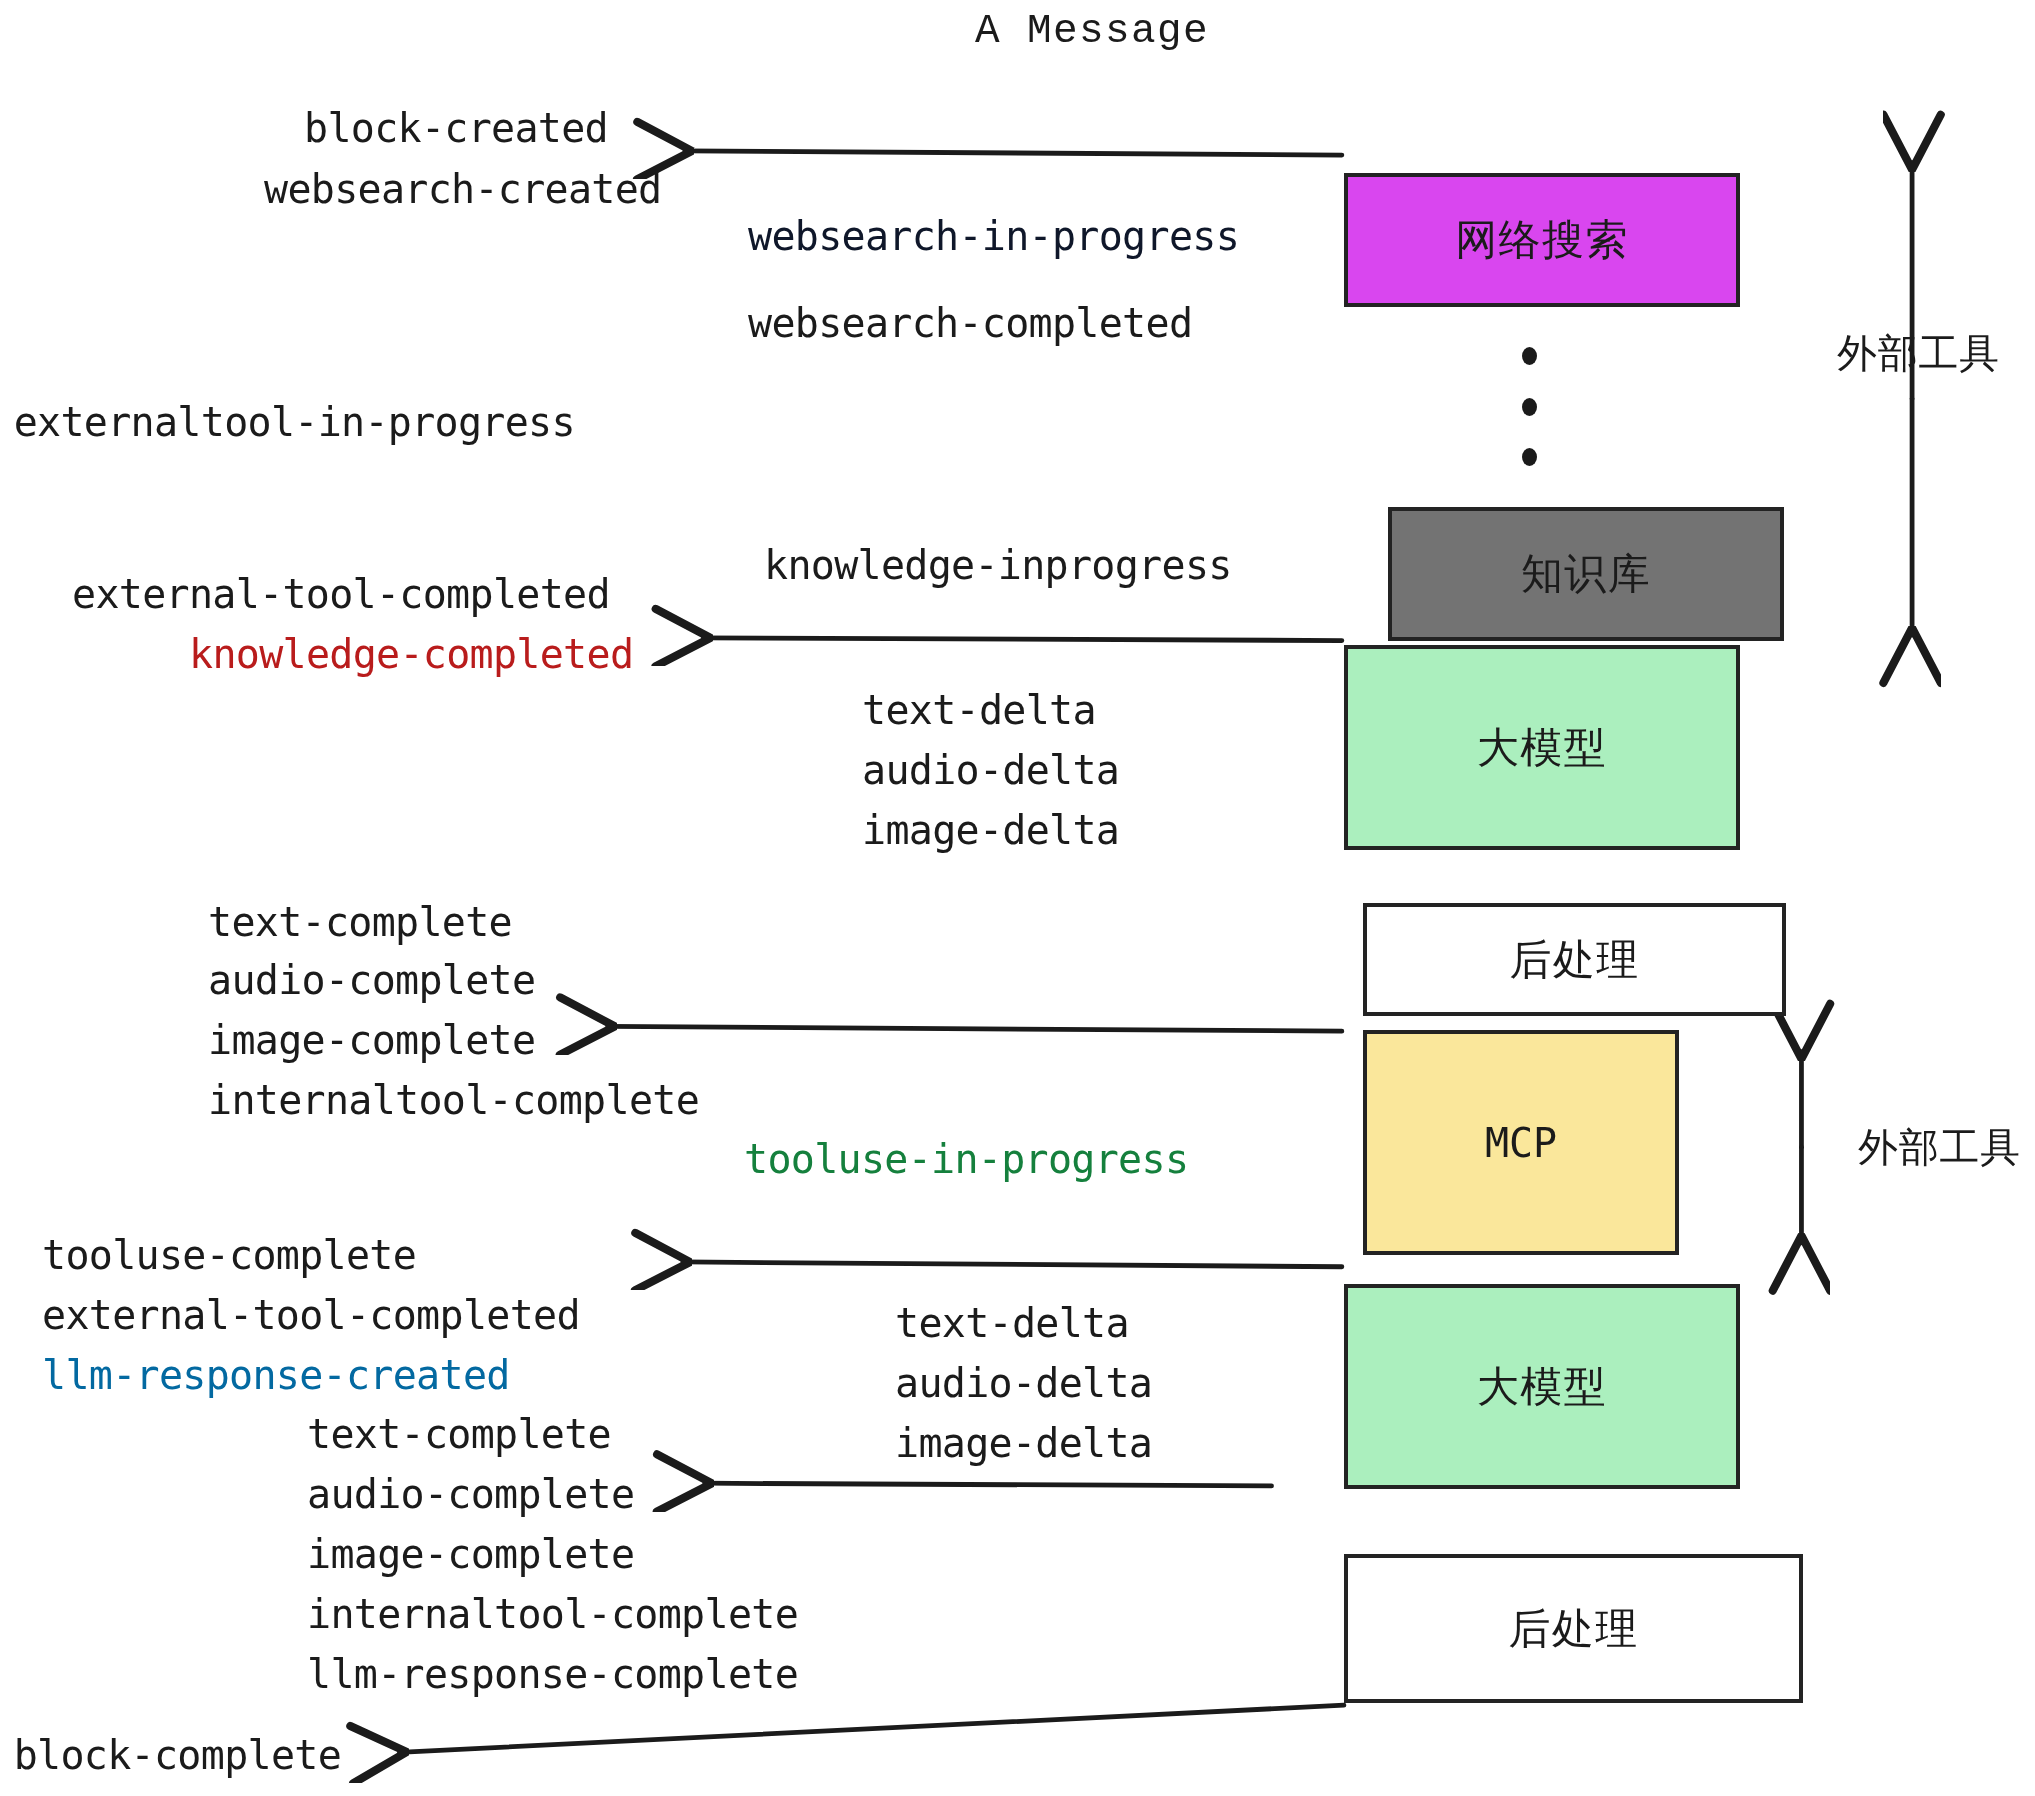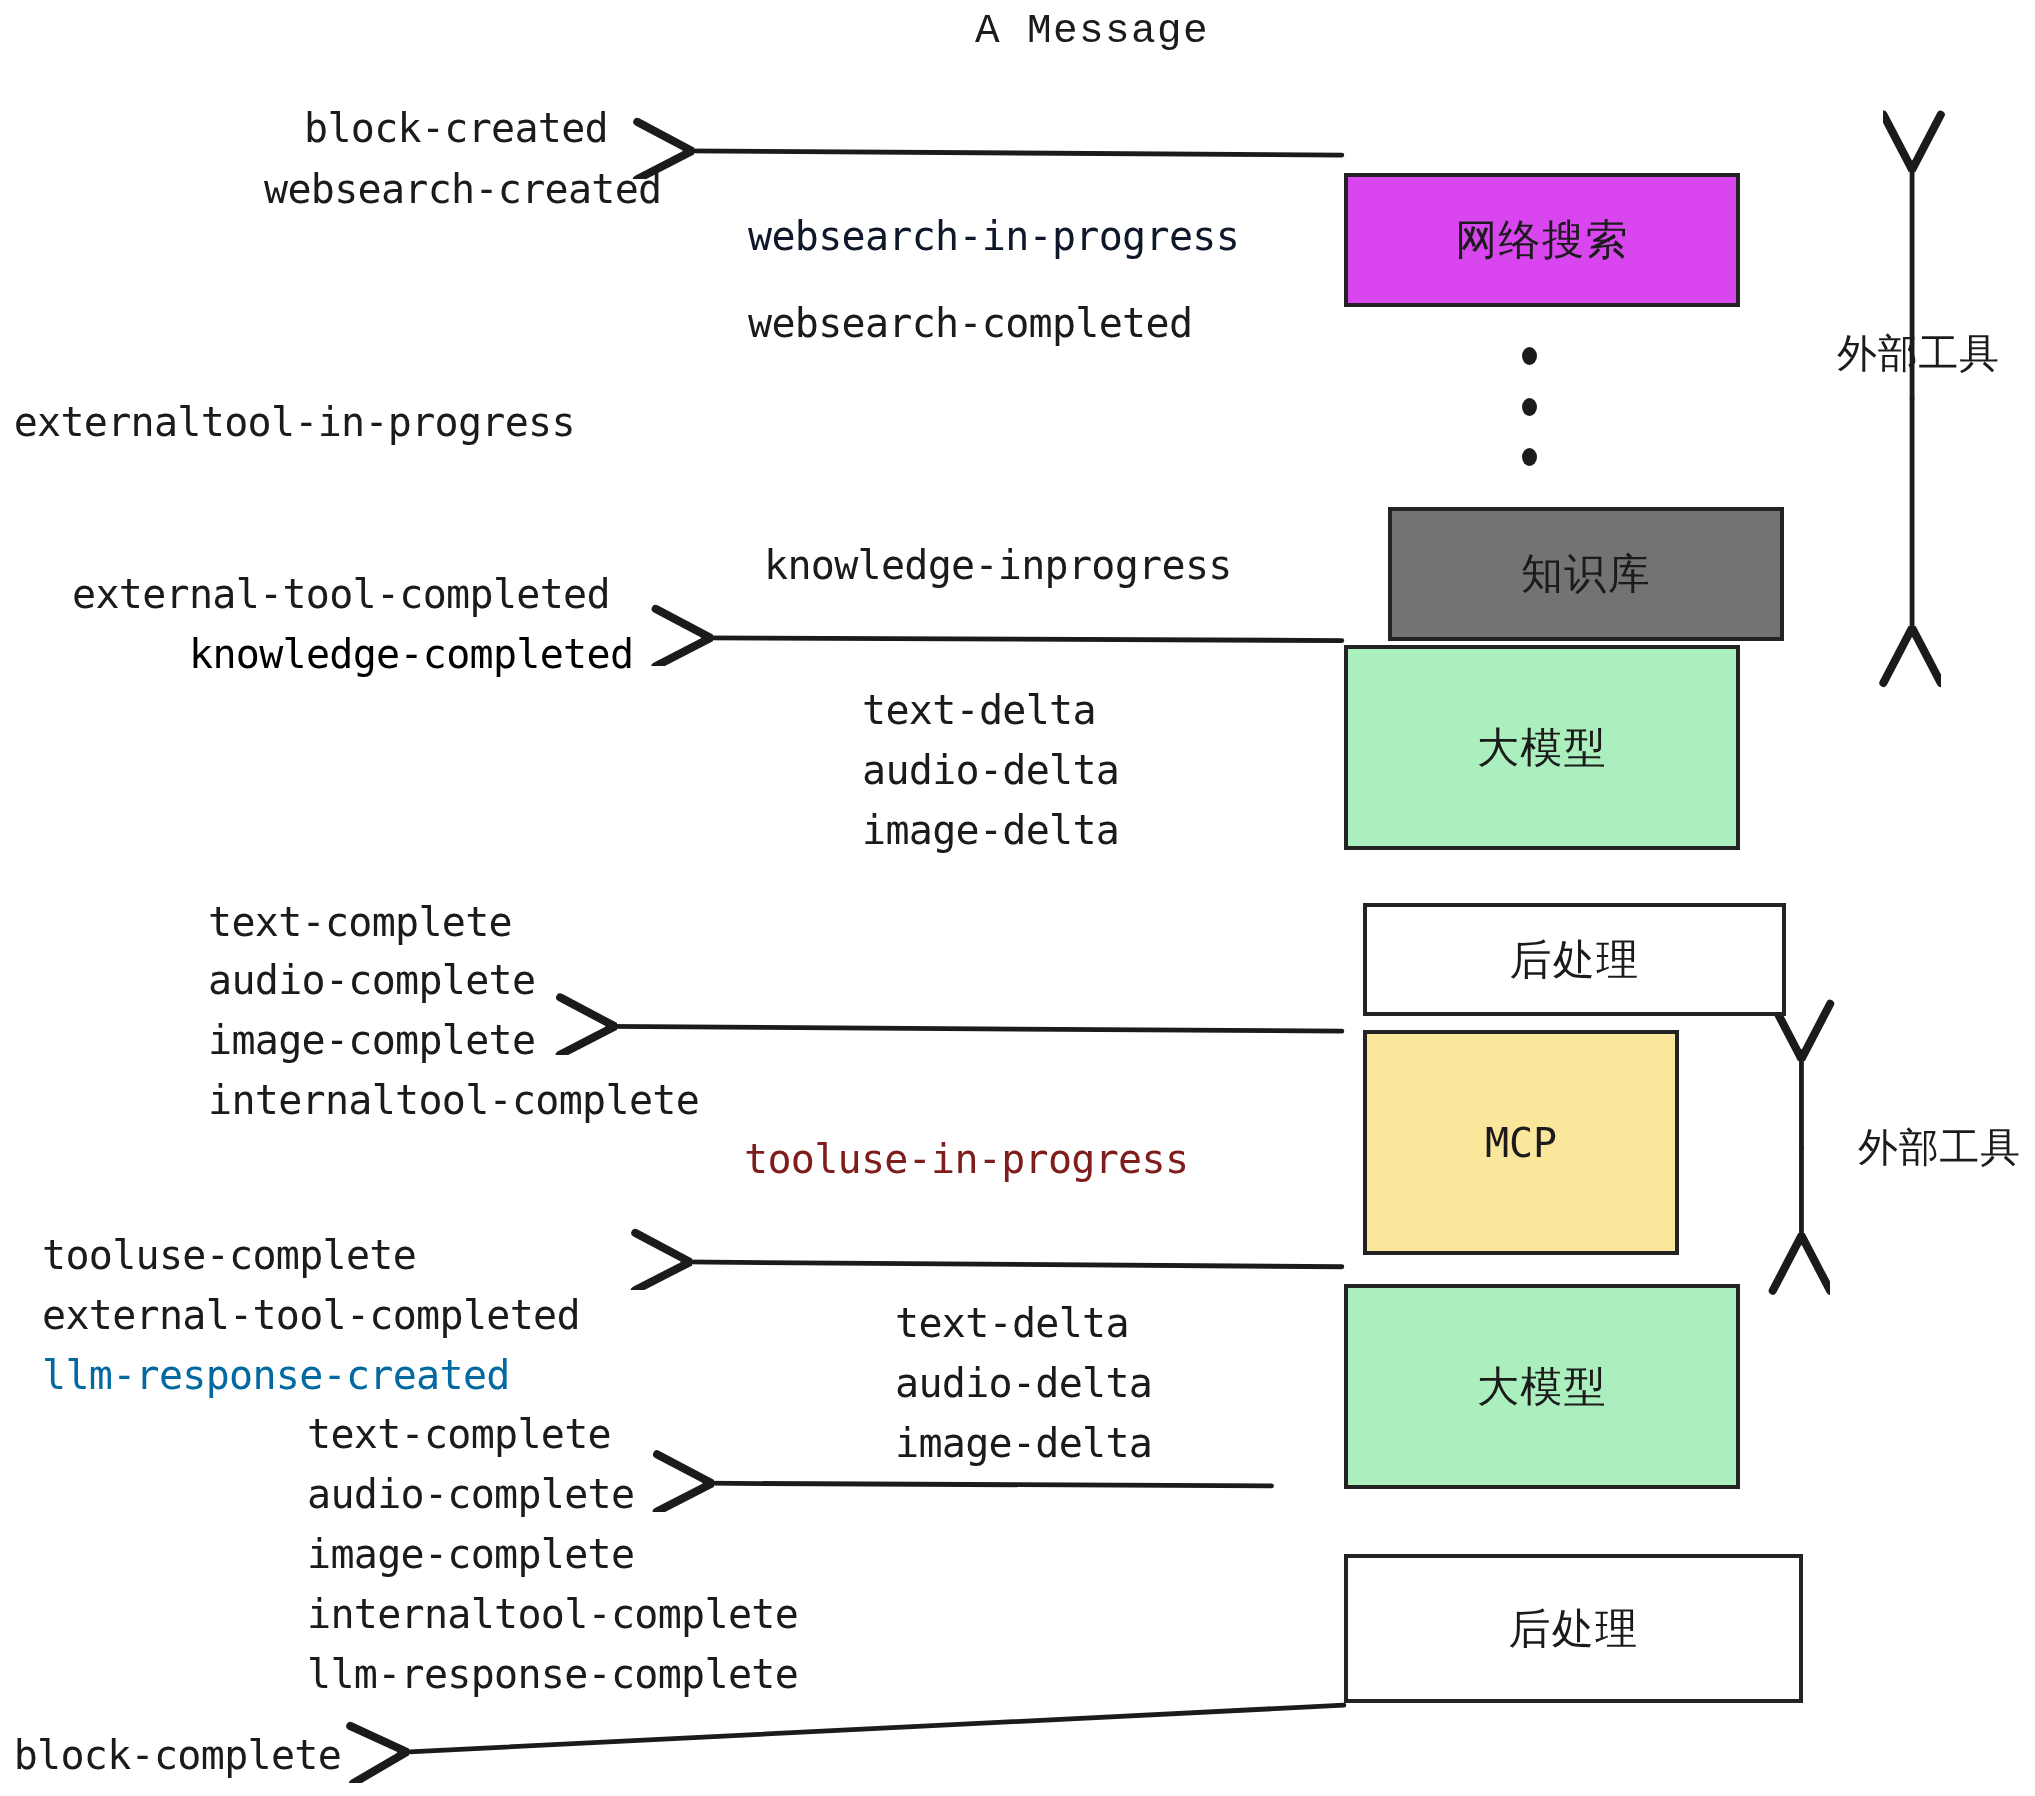--- a/index.html
+++ b/index.html
@@ -137,29 +137,29 @@
     </div>
 
   <div id="event-layer">
       <div class="evt" style="left: 304px; top: 108px; color: rgb(27, 27, 27);">block-created</div>
       <div class="evt" style="left: 264px; top: 169px; color: rgb(27, 27, 27);">websearch-created</div>
       <div class="evt" style="left: 748px; top: 216px; color: #0f172a;">websearch-in-progress</div>
       <div class="evt" style="left: 748px; top: 303px; color: rgb(27, 27, 27);">websearch-completed</div>
       <div class="evt" style="left: 13.7px; top: 402px; color: rgb(27, 27, 27);">externaltool-in-progress</div>
       <div class="evt" style="left: 764px; top: 545px; color: rgb(27, 27, 27);">knowledge-inprogress</div>
       <div class="evt" style="left: 72px; top: 574px; color: rgb(27, 27, 27);">external-tool-completed</div>
-      <div class="evt" style="left: 189px; top: 634px; color: #000000; text-align: center;">knowledge-completed</div>
+      <div class="evt" style="left: 189px; top: 634px; color: #b91c1c; text-align: center;">knowledge-completed</div>
       <div class="evt" style="left: 862px; top: 690px; color: rgb(27, 27, 27);">text-delta</div>
       <div class="evt" style="left: 862px; top: 750px; color: rgb(27, 27, 27);">audio-delta</div>
       <div class="evt" style="left: 862px; top: 810px; color: rgb(27, 27, 27);">image-delta</div>
       <div class="evt" style="left: 208px; top: 902px; color: rgb(27, 27, 27);">text-complete</div>
       <div class="evt" style="left: 208px; top: 960px; color: rgb(27, 27, 27);">audio-complete</div>
       <div class="evt" style="left: 208px; top: 1020px; color: rgb(27, 27, 27);">image-complete</div>
       <div class="evt" style="left: 208px; top: 1080px; color: rgb(27, 27, 27);">internaltool-complete</div>
-      <div class="evt" style="left: 744px; top: 1139px; color: #7f1d1d;">tooluse-in-progress</div>
+      <div class="evt" style="left: 744px; top: 1139px; color: #15803d;">tooluse-in-progress</div>
       <div class="evt" style="left: 42px; top: 1235px; color: rgb(27, 27, 27);">tooluse-complete</div>
       <div class="evt" style="left: 42px; top: 1295px; color: rgb(27, 27, 27);">external-tool-completed</div>
       <div class="evt" style="left: 42px; top: 1355px; color: #0369a1;">llm-response-created</div>
       <div class="evt" style="left: 895px; top: 1303px; color: rgb(27, 27, 27);">text-delta</div>
       <div class="evt" style="left: 895px; top: 1363px; color: rgb(27, 27, 27);">audio-delta</div>
       <div class="evt" style="left: 895px; top: 1423px; color: rgb(27, 27, 27);">image-delta</div>
       <div class="evt" style="left: 307px; top: 1414px; color: rgb(27, 27, 27);">text-complete</div>
       <div class="evt" style="left: 307px; top: 1474px; color: rgb(27, 27, 27);">audio-complete</div>
       <div class="evt" style="left: 307px; top: 1534px; color: rgb(27, 27, 27);">image-complete</div>
       <div class="evt" style="left: 307px; top: 1594px; color: rgb(27, 27, 27);">internaltool-complete</div>

